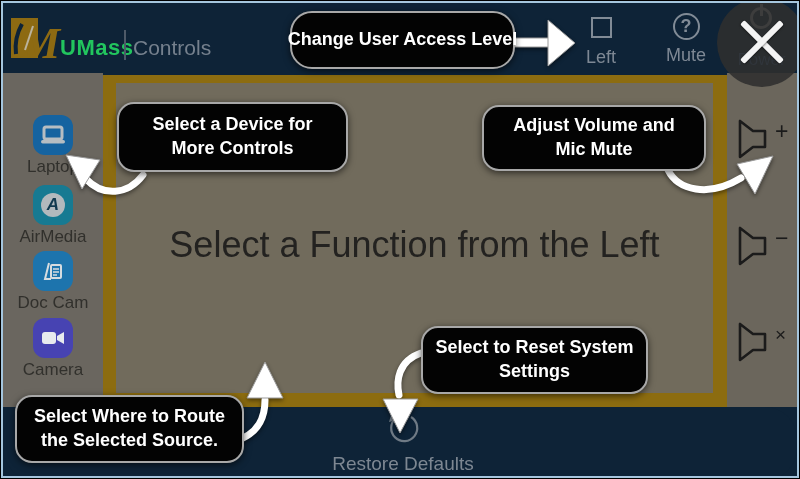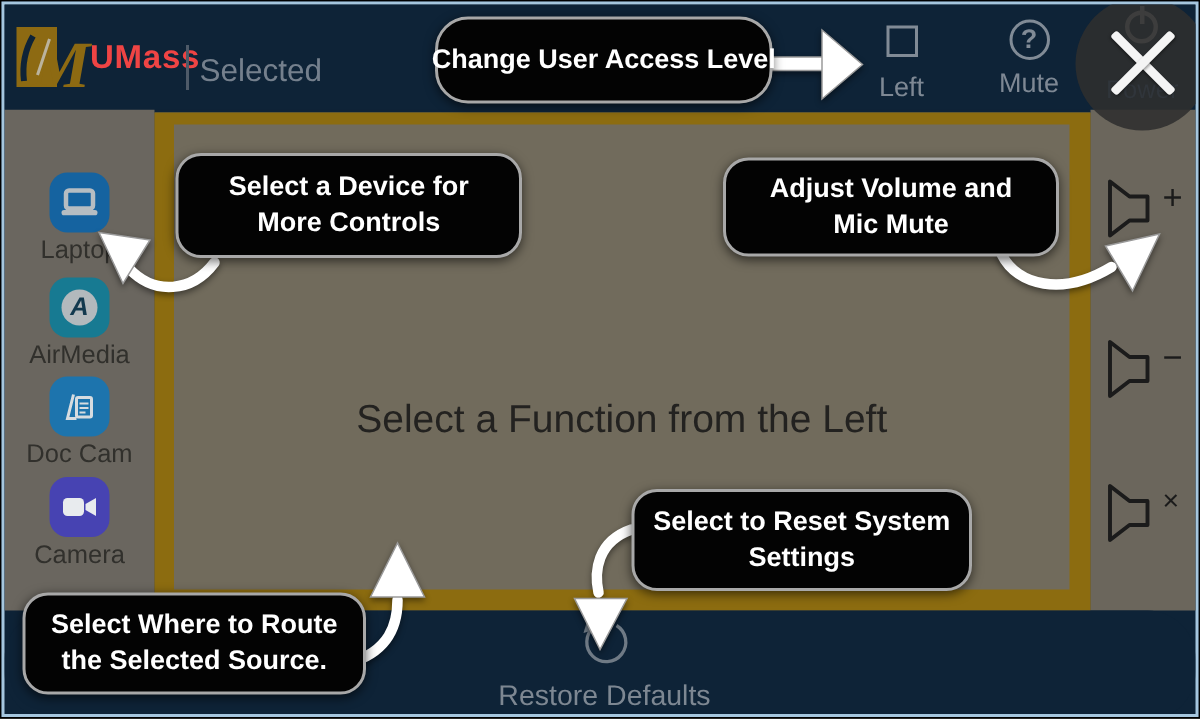--- a/index.html
+++ b/index.html
@@ -3,21 +3,21 @@
 <meta charset="utf-8">
 <style>
   * { margin:0; padding:0; box-sizing:border-box; }
   html,body { background:#222; }
   body { font-family:"Liberation Sans", sans-serif; }
   .screen-outer { width:800px; height:479px; background:#000; padding:1px; position:relative; }
   .screen { width:798px; height:477px; border:2px solid #a5c6de; background:#0e2337; position:relative; overflow:hidden; }
 
   
   .topbar { position:absolute; left:0; top:0; width:100%; height:70px; background:#0e2337; z-index:5; }
-  .brand-text { position:absolute; left:57px; top:22px; font-size:22px; font-weight:bold; color:#ef4444; letter-spacing:.5px; }
+  .brand-text { position:absolute; left:57px; top:32px; font-size:22px; font-weight:bold; color:#22c55e; letter-spacing:.5px; }
   .brand-divider { position:absolute; left:121px; top:27px; width:2px; height:30px; background:#4e5a68; }
   .campus-text { position:absolute; left:130px; top:33px; font-size:21px; color:#75808d; }
   .top-btn { position:absolute; top:10px; width:62px; text-align:center; color:#818b96; cursor:pointer; }
   .top-btn .lbl { display:block; font-size:18px; margin-top:5px; color:#7e8894; }
   .user-sq { display:inline-block; width:21px; height:21px; border:2px solid #818b96; margin-top:4px; }
   .help-circ { display:inline-block; width:27px; height:27px; border:2px solid #818b96; border-radius:50%;
                font-size:18px; font-weight:bold; line-height:23px; color:#818b96; }
   
   .power-overlay { position:absolute; left:714px; top:-5px; width:89px; height:89px; border-radius:50%;
                    background:rgba(47,47,47,.88); z-index:20; cursor:pointer; }
@@ -27,21 +27,21 @@
   .x-bar { position:absolute; left:17px; top:41px; width:56px; height:6px; background:#f4f4f4; border-radius:2px;
            box-shadow:0 1px 2px rgba(0,0,0,.4); }
   .x-bar.a { transform:rotate(45deg); } .x-bar.b { transform:rotate(-45deg); }
 
   
   .sidebar { position:absolute; left:0; top:70px; width:100px; height:334px; background:#6a665f; z-index:4; }
   .volume-col { position:absolute; left:724px; top:70px; width:76px; height:334px; background:#6b665c; z-index:4; }
   .frame { position:absolute; left:100px; top:72px; width:624px; height:332px; background:#716b5c;
            border-style:solid; border-color:#8c6c10; border-width:8px 14px 14px 13px; z-index:4; }
   .center-msg { position:absolute; left:113px; top:221px; width:597px; text-align:center;
-                font-size:26px; color:#232220; z-index:6;margin-top:40px; }
+                font-size:36px; color:#232220; z-index:6; }
 
   .dev-item { position:absolute; left:0; width:100px; text-align:center; z-index:6; cursor:pointer; }
   .dev-icon { width:40px; height:40px; border-radius:12px; margin:0 auto; display:flex; align-items:center; justify-content:center; }
   .dev-lbl { display:block; font-size:17px; color:#31302c; margin-top:2px; }
   .ic-laptop { background:#1563a0; } .ic-airmedia { background:#177a92; }
   .ic-doccam { background:#1d74ad; } .ic-camera { background:#4743b2; }
   .am-circle { width:24px; height:24px; border-radius:50%; background:#b3b9bd; color:#12394f;
                font-size:17px; font-weight:bold; font-style:italic; line-height:24px; text-align:center; }
 
   .vol-btn { position:absolute; left:730px; width:64px; height:46px; z-index:6; cursor:pointer; }
@@ -68,21 +68,21 @@
 
   <div class="topbar">
     <svg width="54" height="56" style="position:absolute;left:6px;top:7px;">
       <rect x="2" y="8" width="27" height="40" fill="#8d6a12"></rect>
       <path d="M7 44 Q5 28 13 14" stroke="#0e2337" stroke-width="4" fill="none"></path>
       <text x="12" y="48" font-family="'Liberation Serif',serif" font-style="italic" font-weight="bold" font-size="44" fill="#8d6a12">M</text>
       <path d="M16 40 L24 16" stroke="#cfd3d8" stroke-width="2" fill="none" opacity=".7"></path>
     </svg>
     <span class="brand-text">UMass</span>
     <div class="brand-divider"></div>
-    <span class="campus-text">Selected</span>
+    <span class="campus-text">Controls</span>
 
     <div class="top-btn" style="left:567px;">
       <span class="user-sq"></span>
       <span class="lbl">Left</span>
     </div>
     <div class="top-btn" style="left:652px;">
       <span class="help-circ">?</span>
       <span class="lbl">Mute</span>
     </div>
 

